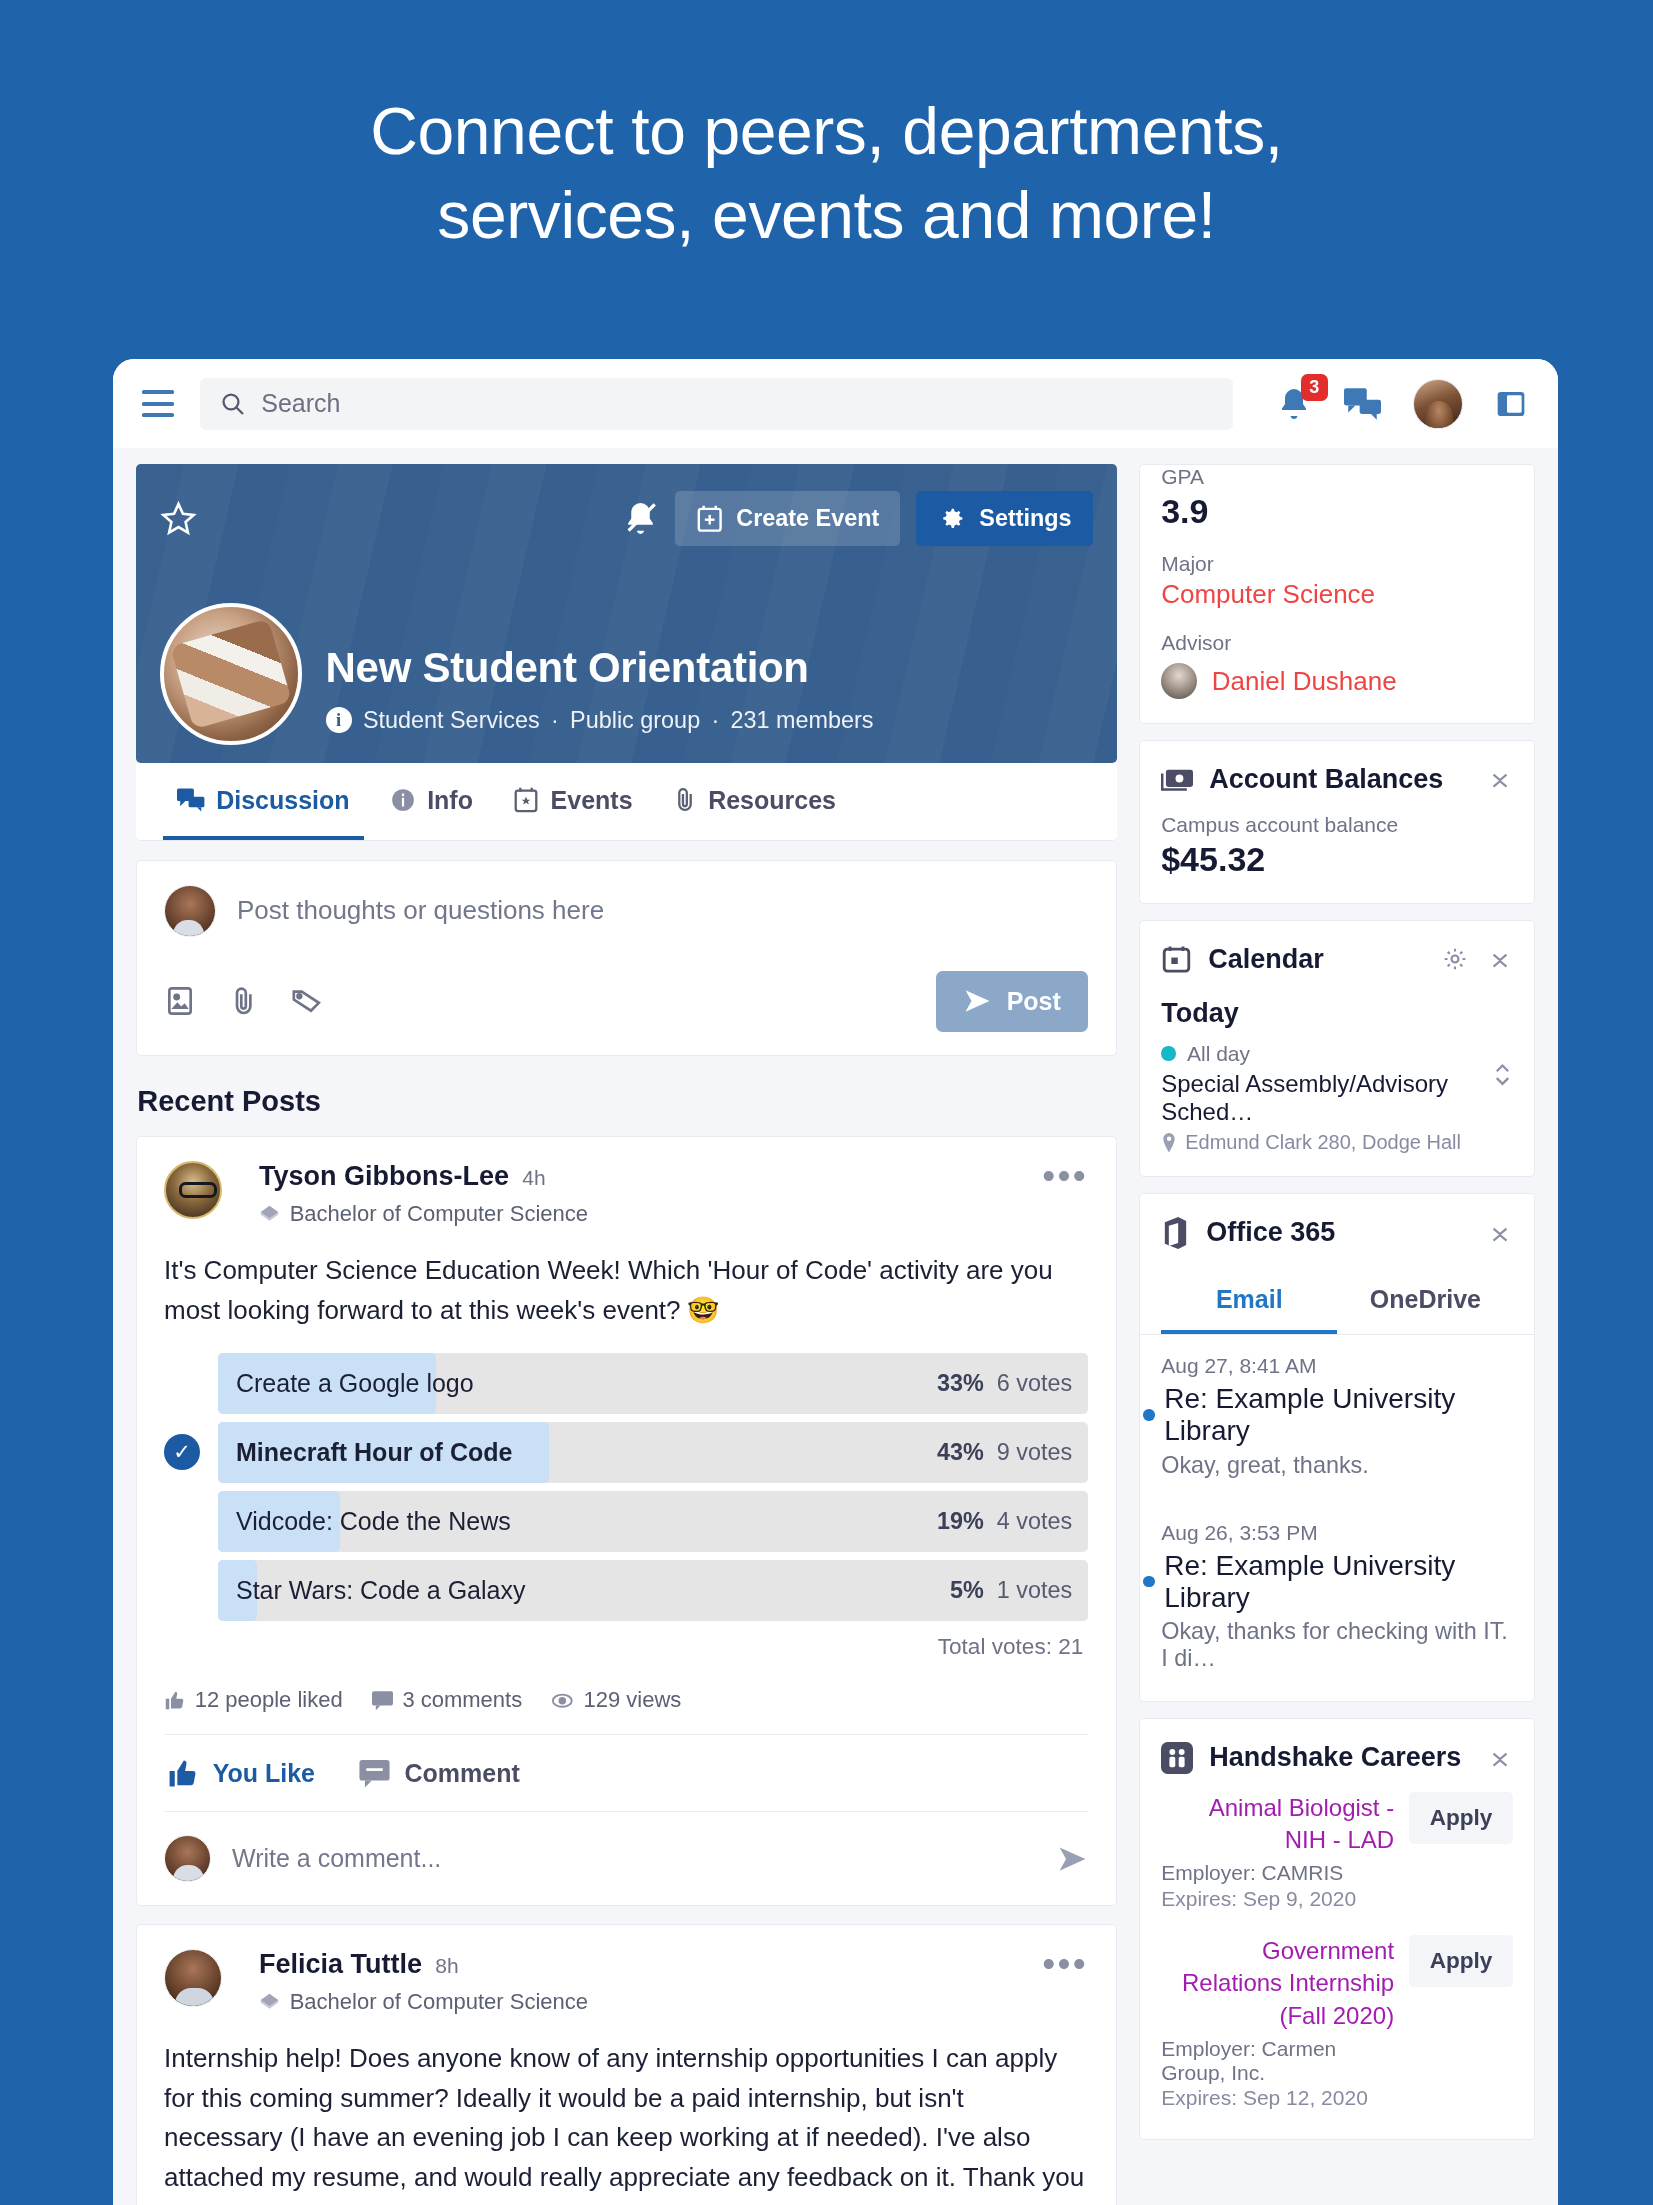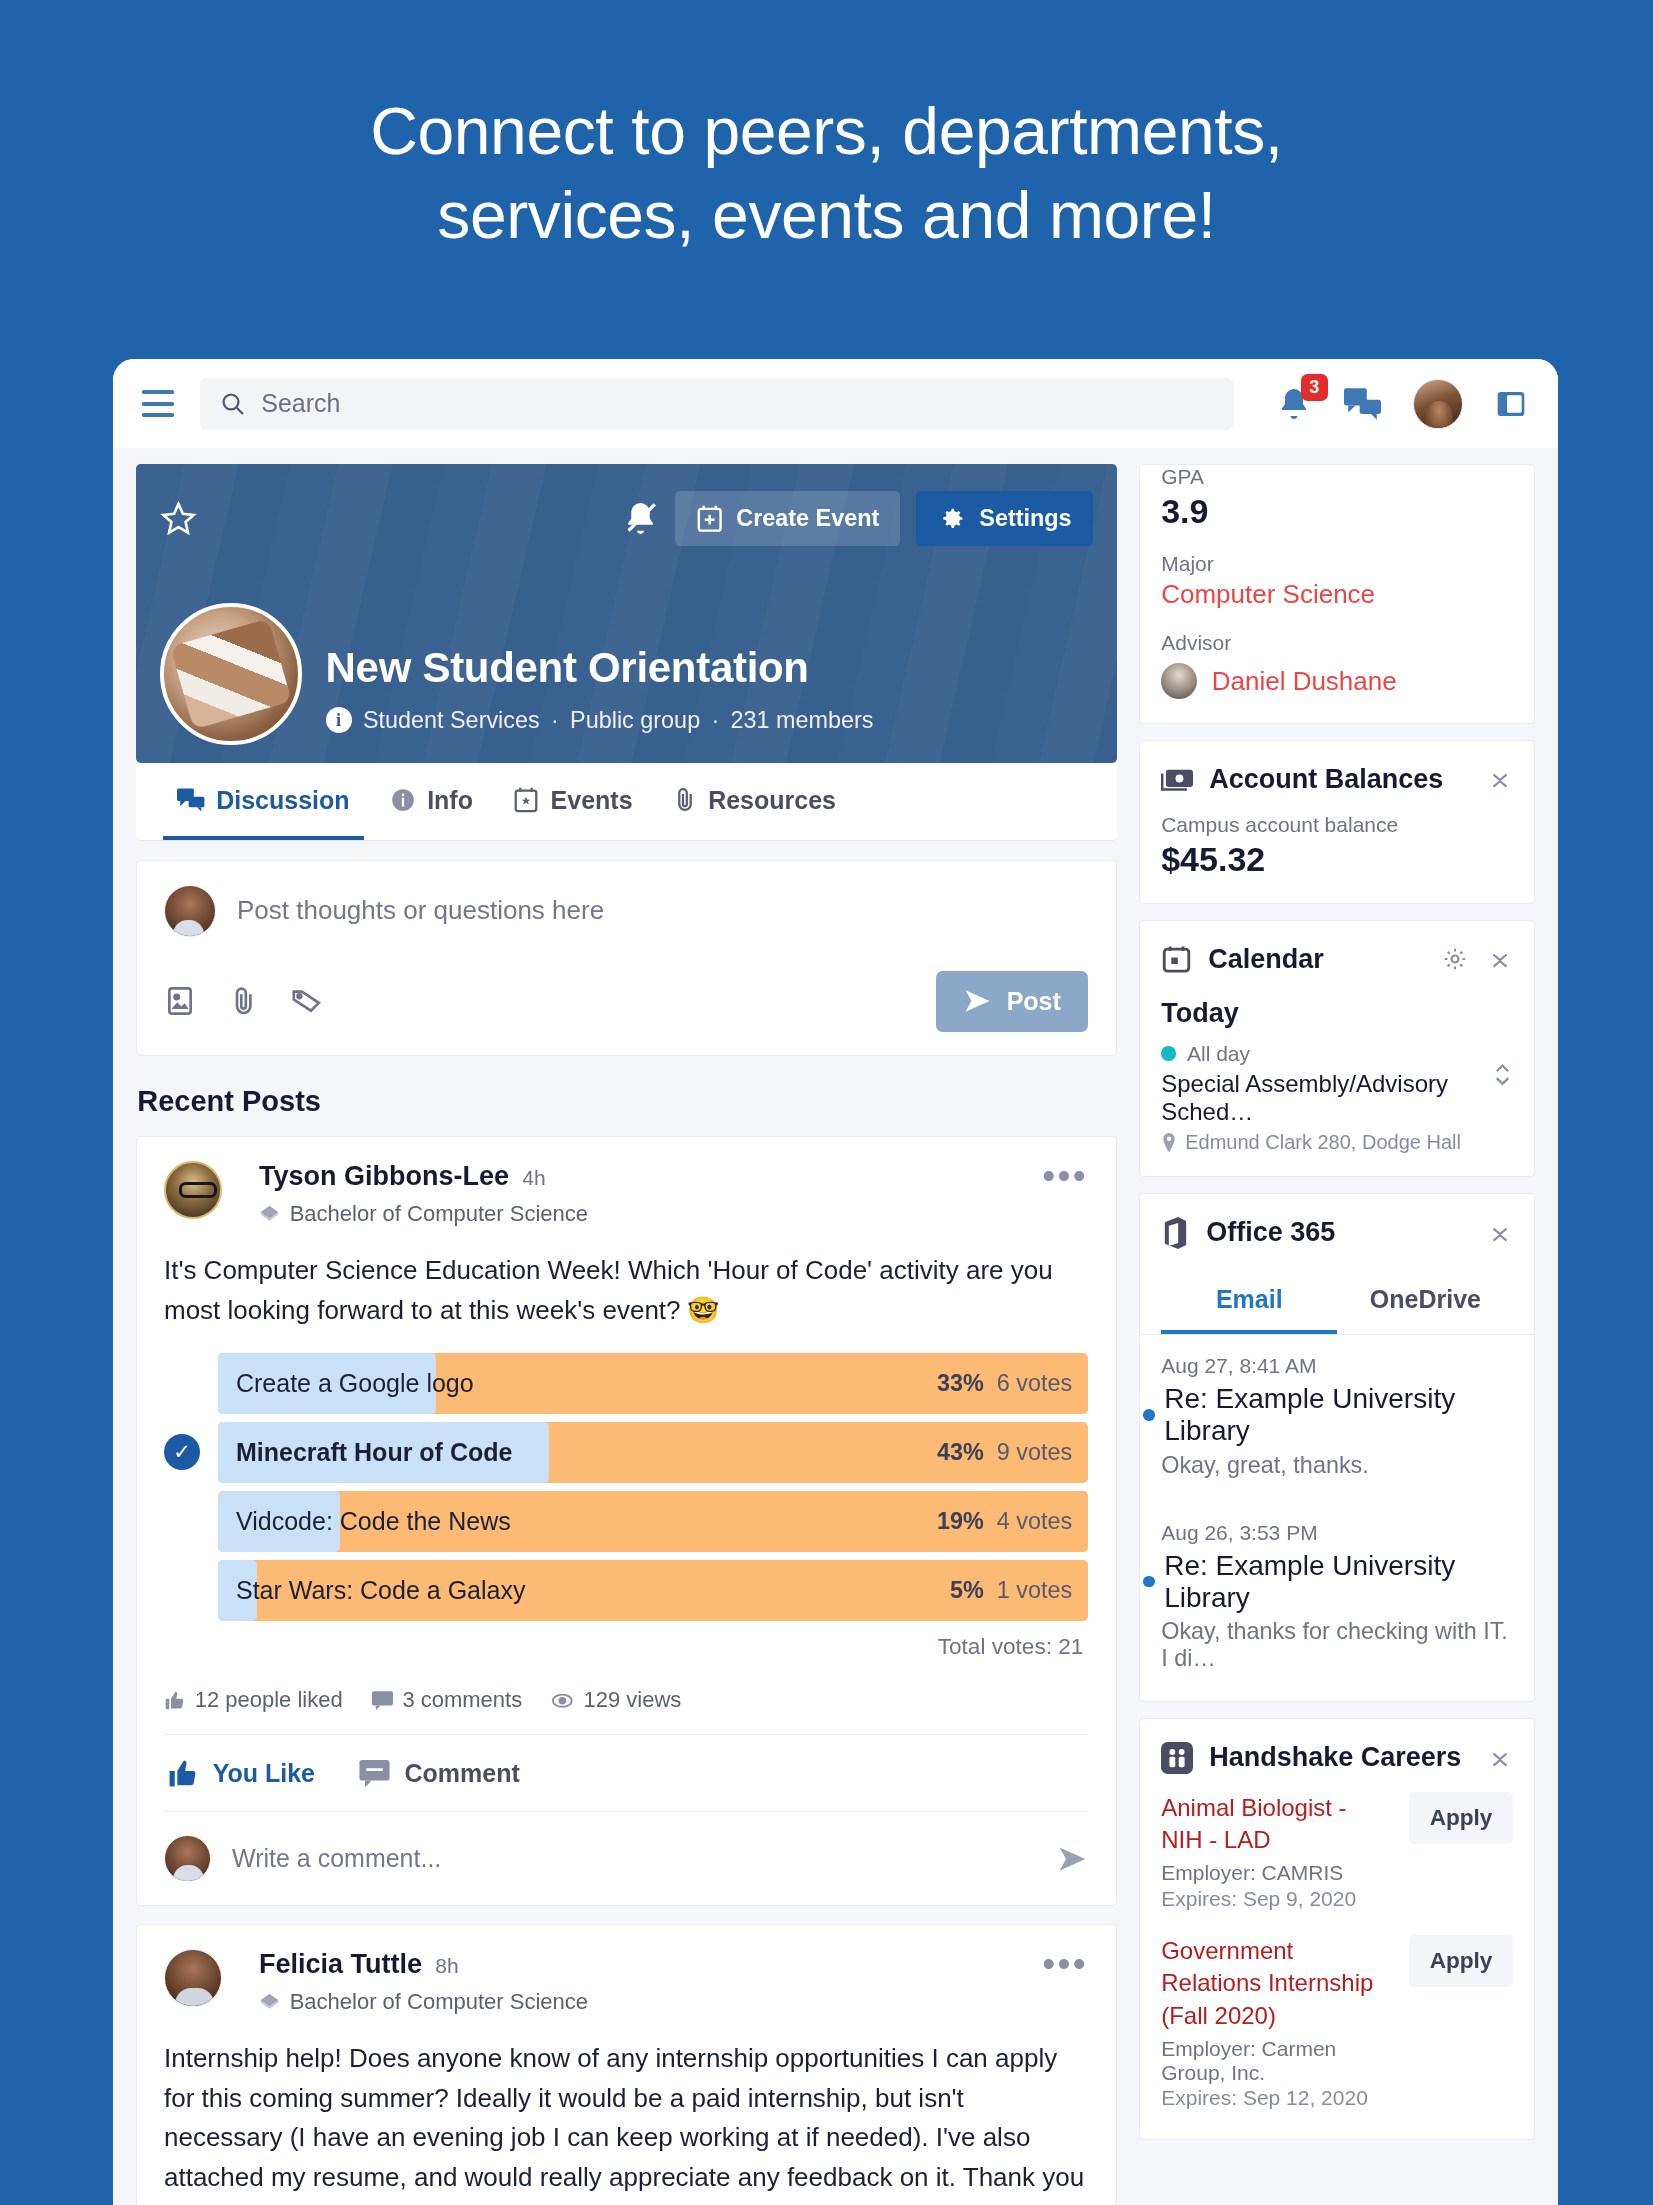--- a/index.html
+++ b/index.html
@@ -166,21 +166,21 @@
   .pdeg { display:flex; align-items:center; gap: 9.7px; font-size: 22px; color:#5c6073; margin-top: 9.7px; }
   .dots { margin-left:auto; color:#8b8fa3; font-size: 37px; line-height: 0.4; letter-spacing: 2.4px; cursor:pointer; padding-top:8px;}
   .ptext { font-size: 26px; line-height: 1.52; color:#1b2035; margin-top: 24px; }
 
   
   .poll { margin-top: 22.6px; }
   .poll-row { display:flex; align-items:center; gap: 18px; margin-bottom: 8px; }
   .check { width: 36px; height: 36px; border-radius:50%; background:#1c5ba3; color:#fff;
            display:flex;align-items:center;justify-content:center; font-size:21px; flex:none; }
   .check.blank { background:transparent; }
-  .poll-bar { position:relative; flex:1; height: 61px; background:#fdba74; border-radius:4.8px; display:flex; align-items:center; }
+  .poll-bar { position:relative; flex:1; height: 61px; background:#e5e5e5; border-radius:4.8px; display:flex; align-items:center; }
   .fill { position:absolute; left:0; top:0; bottom:0; background:#c9e0f7; border-radius:4.8px; }
   .poll-label { position:relative; padding-left: 18px; font-size: 25px; color:#1b2035; }
   .poll-label.sel { font-weight: bold; }
   .poll-stats { position:absolute; right: 16px; font-size: 23.4px; color:#3b4058; display:flex; gap:13px; align-items:baseline;}
   .poll-stats b { font-weight:bold; }
   .poll-stats span { color:#565a70; }
   .totals { text-align:right; font-size: 22.6px; color:#6f7387; margin: 13px 4.8px 0 0; }
   .meta-row { display:flex; align-items:center; gap: 29px; font-size: 22px; color:#5c6073; padding: 27.4px 0 21px 0; }
   .meta-row .it { display:flex; align-items:center; gap: 9.7px; }
   .actions { display:flex; align-items:center; gap: 44px; border-top:0.8px solid #ebedf2; border-bottom:0.8px solid #ebedf2; padding: 22.6px 3.2px; }
@@ -219,21 +219,21 @@
   .o365tab.active { color:#2176c7; border-bottom-color:#2176c7; }
   .mail { padding: 19.4px 21px 0 21px; }
   .m-date { font-size: 21px; color:#6f7387; margin-bottom: 4.8px; }
   .m-subj { font-size: 28px; color:#161b33; display:flex; align-items:center; gap: 9.7px; }
   .m-subj .udot { width:11.3px; height:11.3px; border-radius:50%; background:#2176c7; flex:none; margin-left:-18px; }
   .m-prev { font-size: 23.4px; color:#6f7387; margin-top: 4.8px; }
   .mail + .mail { margin-top: 22.6px; }
 
   .job { display:flex; align-items:flex-start; gap: 14.5px; padding: 0 0 24px 0; }
   .job-main { flex:1; }
-  .job-title { font-size: 24px; color:#b91c1c; line-height:1.35; }
+  .job-title { font-size: 24px; color:#a21caf; line-height:1.35;text-align:right; }
   .job-emp { font-size: 21px; color:#6f7387; margin-top: 4.8px;}
   .job-exp { font-size: 21px; color:#878ba0; margin-top: 1.6px;}
   .apply { background:#f3f5f9; border:none; border-radius:4.8px; padding: 13px 21px; font-size: 22.6px; font-weight:bold; color:#3b4058; cursor:pointer; flex:none;}
 
   .ic { display:inline-flex; align-items:center; justify-content:center; }
 </style>
 </head>
 <body>
 
 <div class="page">

